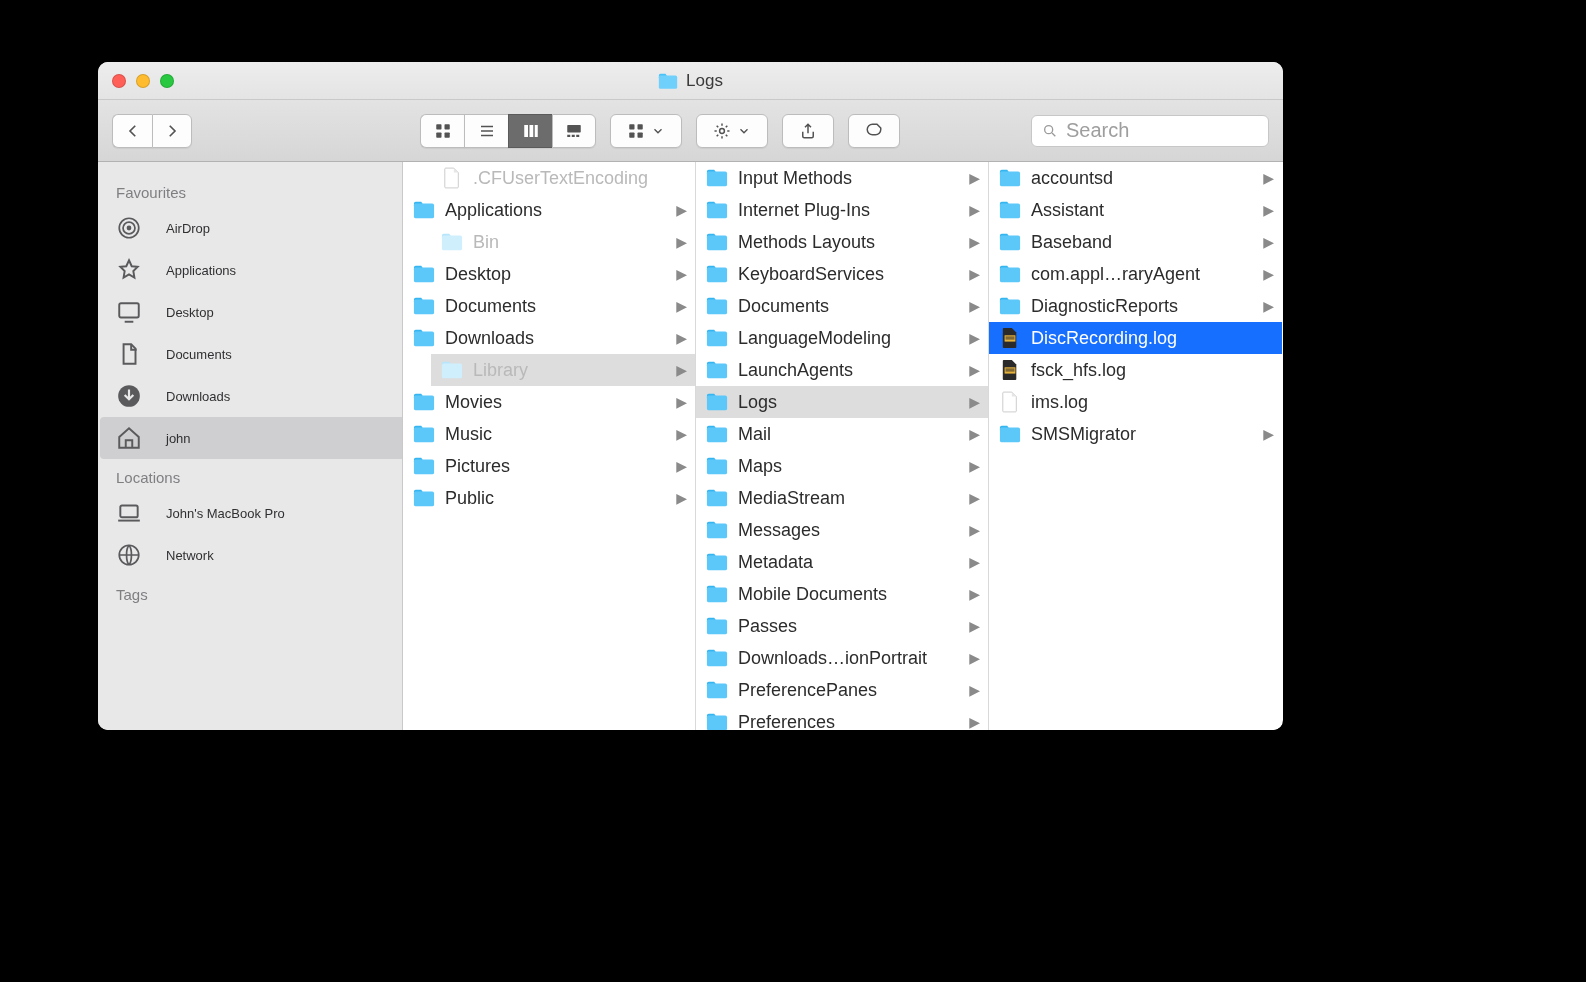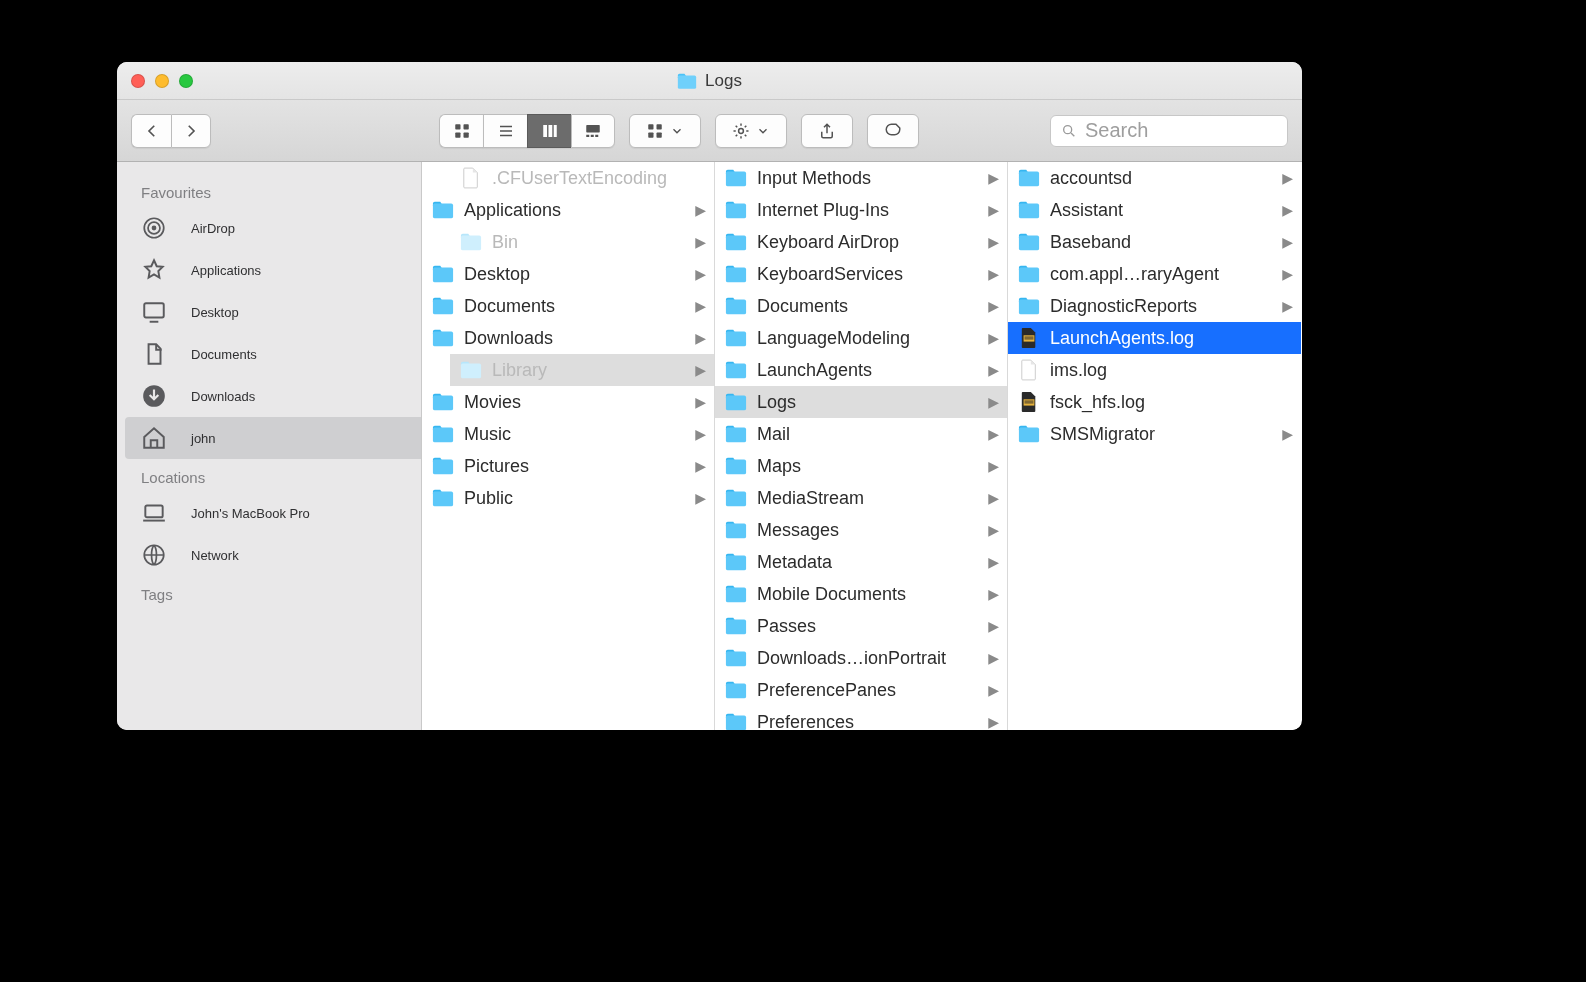--- a/index.html
+++ b/index.html
@@ -1,20 +1,20 @@
 <!DOCTYPE html>
 <html><head>
 <meta charset="utf-8">
 <style>
   * { box-sizing: border-box; margin: 0; padding: 0; }
   html, body { width: 1586px; height: 982px; background: #000; font-family: -apple-system, "Helvetica Neue", Arial, sans-serif; }
   .stage { width: 1586px; height: 982px; background: #000; position: relative; }
 
   .window {
-    position: absolute; left: 117px; top: 62px; width: 1185px; height: 668px;
+    position: absolute; left: 98px; top: 62px; width: 1185px; height: 668px;
     background: #fff; border-radius: 10px; overflow: hidden;
     box-shadow: 0 22px 70px rgba(0,0,0,0.55), 0 0 0 1px rgba(0,0,0,0.25);
     display: flex; flex-direction: column;
   }
 
   
   .titlebar {
     height: 38px; background: linear-gradient(#ededed,#e4e4e4);
     border-bottom: 1px solid #c9c9c9;
     display: flex; align-items: center; position: relative; flex-shrink: 0;
@@ -65,21 +65,21 @@
 
   svg.ic { width: 18px; height: 18px; }
   svg.ic-s { width: 14px; height: 14px; }
 
   
   .body { display: flex; flex: 1 1 auto; min-height: 0; }
 
   
   .sidebar {
     width: 305px; background: #e9e8e9; border-right: 1px solid #c9c9c9;
-    padding: 12px 0 14px 8px; display: flex; flex-direction: column;
+    padding: 12px 0 14px 2px; display: flex; flex-direction: column;
   }
   .sb-header { font-size: 15px; color: #7f7f82; padding: 10px 16px 6px; font-weight: 500; }
   .sb-item {
     display: flex; align-items: center; gap: 24px; height: 42px; padding: 0 16px;
     font-size: 13px; color: #303032;
   }
   .sb-item.selected { background: #cfcfd1; border-radius: 4px 0 0 4px; text-align: center; }
   .sb-icon { width: 26px; height: 26px; color: #5a5a5d; display: inline-flex; align-items:center; justify-content:center;}
   .sb-icon svg { width: 26px; height: 26px; }
 
@@ -428,21 +428,21 @@
               <span class="name">Internet Plug-Ins</span>
               <span class="arrow">▶</span>
             </div>
             <div class="row has-children">
               <span class="fic">
                 <svg viewBox="0 0 24 20">
                   <path class="ftab" fill="#36b6f0" d="M1 3a2 2 0 0 1 2-2h6l2 3H3a2 2 0 0 0-2 2z"></path>
                   <path class="fbody" fill="#5cc8f9" d="M1 5a2 2 0 0 1 2-2h18a2 2 0 0 1 2 2v12a2 2 0 0 1-2 2H3a2 2 0 0 1-2-2z"></path>
                 </svg>
               </span>
-              <span class="name">Keyboard AirDrop</span>
+              <span class="name">Methods Layouts</span>
               <span class="arrow">▶</span>
             </div>
             <div class="row has-children">
               <span class="fic">
                 <svg viewBox="0 0 24 20">
                   <path class="ftab" fill="#36b6f0" d="M1 3a2 2 0 0 1 2-2h6l2 3H3a2 2 0 0 0-2 2z"></path>
                   <path class="fbody" fill="#5cc8f9" d="M1 5a2 2 0 0 1 2-2h18a2 2 0 0 1 2 2v12a2 2 0 0 1-2 2H3a2 2 0 0 1-2-2z"></path>
                 </svg>
               </span>
               <span class="name">KeyboardServices</span>
@@ -641,41 +641,41 @@
               <span class="arrow">▶</span>
             </div>
             <div class="row selected">
               <span class="fic doc">
                 <svg viewBox="0 0 20 24">
                   <path fill="#2a2a2a" d="M3 1h9l5 5v16a1 1 0 0 1-1 1H3a1 1 0 0 1-1-1V2a1 1 0 0 1 1-1z"></path>
                   <rect x="4" y="9" width="12" height="7" fill="#e7b33d"></rect>
                   <path stroke="#2a2a2a" stroke-width="1" d="M5 11h10M5 13h10"></path>
                 </svg>
               </span>
-              <span class="name">LaunchAgents.log</span>
-            </div>
-            <div class="row">
-              <span class="fic doc">
-                <svg viewBox="0 0 20 24">
-                  <path fill="#fff" stroke="#c7c7c7" d="M3 1h9l5 5v16a1 1 0 0 1-1 1H3a1 1 0 0 1-1-1V2a1 1 0 0 1 1-1z"></path>
-                  <path fill="#e6e6e6" d="M12 1l5 5h-5z"></path>
-                </svg>
-              </span>
-              <span class="name">ims.log</span>
+              <span class="name">DiscRecording.log</span>
             </div>
             <div class="row">
               <span class="fic doc">
                 <svg viewBox="0 0 20 24">
                   <path fill="#2a2a2a" d="M3 1h9l5 5v16a1 1 0 0 1-1 1H3a1 1 0 0 1-1-1V2a1 1 0 0 1 1-1z"></path>
                   <rect x="4" y="9" width="12" height="7" fill="#e7b33d"></rect>
                   <path stroke="#2a2a2a" stroke-width="1" d="M5 11h10M5 13h10"></path>
                 </svg>
               </span>
               <span class="name">fsck_hfs.log</span>
             </div>
+            <div class="row">
+              <span class="fic doc">
+                <svg viewBox="0 0 20 24">
+                  <path fill="#fff" stroke="#c7c7c7" d="M3 1h9l5 5v16a1 1 0 0 1-1 1H3a1 1 0 0 1-1-1V2a1 1 0 0 1 1-1z"></path>
+                  <path fill="#e6e6e6" d="M12 1l5 5h-5z"></path>
+                </svg>
+              </span>
+              <span class="name">ims.log</span>
+            </div>
             <div class="row has-children">
               <span class="fic">
                 <svg viewBox="0 0 24 20">
                   <path class="ftab" fill="#36b6f0" d="M1 3a2 2 0 0 1 2-2h6l2 3H3a2 2 0 0 0-2 2z"></path>
                   <path class="fbody" fill="#5cc8f9" d="M1 5a2 2 0 0 1 2-2h18a2 2 0 0 1 2 2v12a2 2 0 0 1-2 2H3a2 2 0 0 1-2-2z"></path>
                 </svg>
               </span>
               <span class="name">SMSMigrator</span>
               <span class="arrow">▶</span>
             </div>

